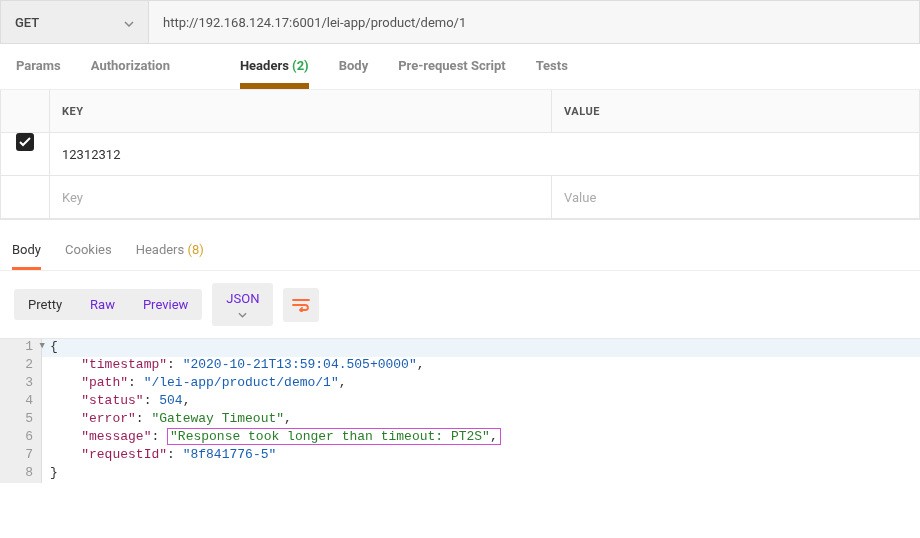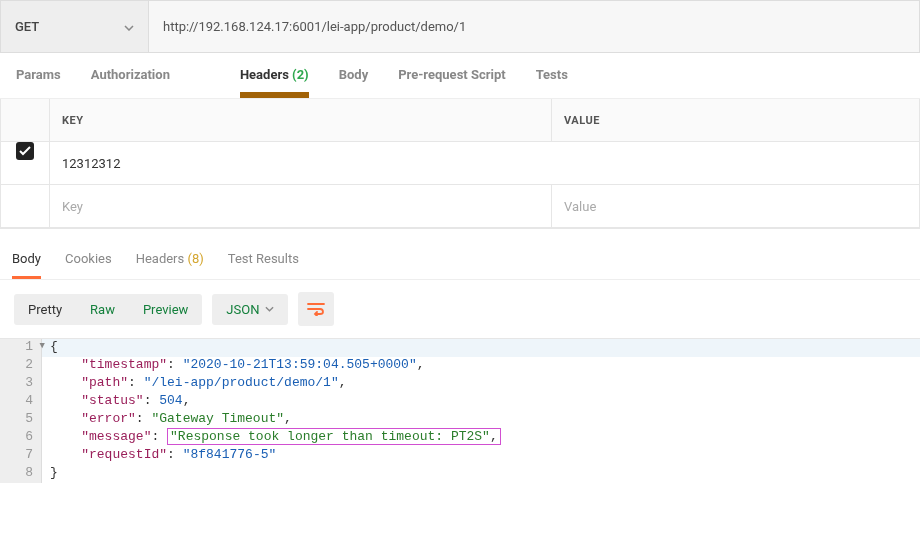--- a/index.html
+++ b/index.html
@@ -1,17 +1,17 @@
 <!DOCTYPE html>
 <html><head>
 <meta charset="utf-8">
 <style>
 * { box-sizing: border-box; margin: 0; padding: 0; }
 body { font-family: -apple-system, BlinkMacSystemFont, "Segoe UI", Roboto, Arial, sans-serif; font-size: 13px; color: #333; background: #fff; width: 920px; }
-.request-bar { display: flex; border: 1px solid #ddd; background: #f7f7f7; height: 53px; }
+.request-bar { display: flex; border: 1px solid #ddd; background: #f7f7f7; height: 44px; }
 .method-select { display: flex; align-items: center; justify-content: space-between; padding: 0 14px; width: 148px; border-right: 1px solid #ddd; background: #eee; cursor: pointer; }
 .method-select span { font-weight: 500; color: #444; }
 .url-input { flex: 1; display: flex; align-items: center; padding: 16px 14px; color: #555; }
 .request-tabs { display: flex; gap: 30px; padding: 14px 16px 0 16px; border-bottom: 1px solid #eee; }
 .request-tab { padding-bottom: 10px; color: #888; cursor: pointer; font-weight: bold; }
 .request-tab.active { color: #333; border-bottom: 6px solid #a16207; margin-left: 40px; }
 .count-active { color: #2fa84f; }
 .count-yellow { color: #d4a62f; }
 .headers-table { border: 1px solid #e6e6e6; border-top: none; }
 .ht-row { display: flex; border-bottom: 1px solid #e6e6e6; min-height: 42px; align-items: flex-start; }
@@ -20,25 +20,25 @@
 .ht-cell-key { flex: 1; padding: 0 12px; border-left: 1px solid #e6e6e6; min-height: 42px; display:flex; align-items:center; }
 .ht-cell-value { width: 368px; padding: 0 12px; border-left: 1px solid #e6e6e6; min-height: 42px; display:flex; align-items:center; }
 .ht-row.placeholder .ht-cell-key, .ht-row.placeholder .ht-cell-value { color: #aaa; }
 .checkbox { width: 18px; height: 18px; border-radius: 3px; background: #222; display: flex; align-items: center; justify-content: center; }
 .chevron-down { display: inline-block; }
 .response-tabs { display: flex; gap: 24px; padding: 14px 12px 0 12px; border-bottom: 1px solid #eee; margin-top: 8px; }
 .response-tab { padding-bottom: 10px; color: #888; cursor: pointer; }
 .response-tab.active { color: #333; border-bottom: 3px solid #ff6c37; }
 .response-toolbar { display: flex; align-items: center; gap: 10px; padding: 12px 14px; }
 .btn-group { display: flex; gap: 0; }
-.tbtn { padding: 8px 14px; background: #eee; color: #15803d; cursor: pointer; font-size: 13px; }
+.tbtn { padding: 8px 14px; background: #eee; color: #6d28d9; cursor: pointer; font-size: 13px; }
 .tbtn.active { color: #333; }
 .tbtn.first { border-radius: 3px 0 0 3px; }
 .tbtn.last { border-radius: 0 3px 3px 0; }
-.tbtn.single { border-radius: 3px; display: inline-flex; align-items: center; gap: 6px; }
+.tbtn.single { border-radius: 3px; display: inline-flex; align-items: center; gap: 6px; flex-direction: column; }
 .wrap-btn { width: 36px; height: 34px; border-radius: 3px; background: #eee; display: inline-flex; align-items: center; justify-content: center; }
 .code-area { border-top: 1px solid #e6e6e6; font-family: "Courier New", Consolas, monospace; font-size: 13px; }
 .code-line { display: flex; min-height: 18px; }
 .gutter { width: 42px; text-align: right; padding-right: 8px; color: #999; background: #eee; border-right: 1px solid #ddd; user-select: none; position: relative; }
 .code { padding-left: 8px; white-space: pre; }
 .code-line.hl .code { background: #eef5fa; flex: 1; }
 .fold { position: absolute; right: -4px; top: 2px; font-size: 9px; color: #888; }
 .key { color: #9a1f5a; }
 .str { color: #1a5fb4; }
 .num { color: #1a5fb4; }
@@ -96,21 +96,20 @@
   </div>
 </div>
 
 <div class="response-tabs">
   <div class="response-tab active">Body</div>
   <div class="response-tab">Cookies</div>
   <div class="response-tab">
     <span>Headers</span>
     <span class="count-yellow">(8)</span>
   </div>
-  <div class="response-tab">Test Results</div>
 </div>
 
 <div class="response-toolbar">
   <div class="btn-group">
     <div class="tbtn first active">Pretty</div>
     <div class="tbtn">Raw</div>
     <div class="tbtn last">Preview</div>
   </div>
   <div class="tbtn single">
     <span>JSON</span>

